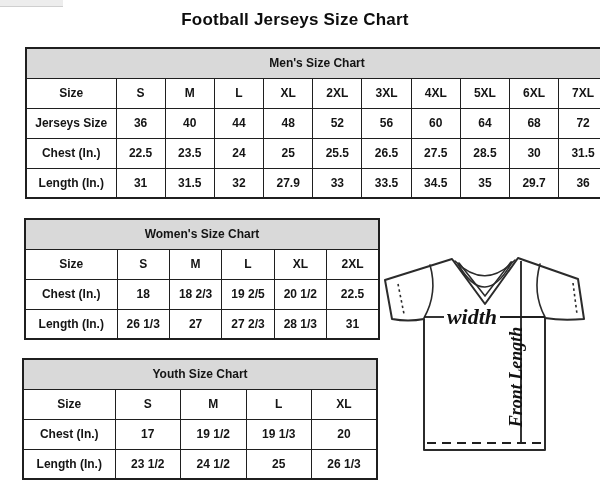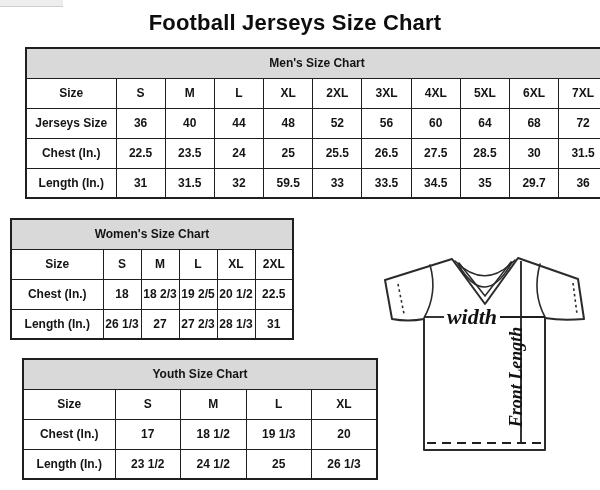--- a/index.html
+++ b/index.html
@@ -7,35 +7,35 @@
   body {
     width:600px; height:490px; position:relative; overflow:hidden;
     font-family:"Liberation Sans", sans-serif; color:#111;
   }
   .artifact {
     position:absolute; left:0; top:0; width:63px; height:7px;
     background:#ededed; border-bottom:1px solid #cfcfcf;
   }
   .page-title {
     position:absolute; top:10px; left:0; width:590px;
-    text-align:center; font-size:22px; font-weight:bold; color:#0d0d0d;
+    text-align:center; font-size:17px; font-weight:bold; color:#0d0d0d;
     letter-spacing:0.2px;
   }
   table.chart {
     position:absolute; border-collapse:collapse; table-layout:fixed;
     border:2px solid #1f1f1f; background:#fff;
   }
   table.chart td {
     border:1px solid #1f1f1f; text-align:center; vertical-align:middle;
     font-size:12px; font-weight:bold; color:#141414;
     height:30px; padding:0 1px; overflow:hidden; white-space:nowrap;
   }
   td.table-title-cell { background:#d9d9d9; font-size:13px; }
   #mens-table   { left:25px;  top:47px;  width:584px; }
-  #womens-table { left:10px;  top:218px; width:284px; }
+  #womens-table { left:24px;  top:218px; width:356px; }
   #youth-table  { left:8px;  top:358px; width:356px;margin-left:14px; }
   #jersey-svg   { position:absolute; left:375px; top:244px; width:220px; height:216px; }
   .jersey-line  { fill:none; stroke:#2b2b2b; stroke-width:2; stroke-linejoin:round; stroke-linecap:round; }
   .collar-line  { fill:none; stroke:#2b2b2b; stroke-width:1.6; stroke-linecap:round; }
   .measure-line { fill:none; stroke:#1f1f1f; stroke-width:1.8; }
   .stitch-line  { fill:none; stroke:#2b2b2b; stroke-width:1.6; stroke-dasharray:2.5 3; }
   .hem-line     { fill:none; stroke:#1f1f1f; stroke-width:2.2; stroke-dasharray:9 6; }
   .diagram-label { font-family:"Liberation Serif", serif; font-style:italic; font-weight:bold; fill:#111; }
 </style>
 </head>
@@ -90,21 +90,21 @@
     <td>27.5</td>
     <td>28.5</td>
     <td>30</td>
     <td>31.5</td>
   </tr>
   <tr>
     <td>Length (In.)</td>
     <td>31</td>
     <td>31.5</td>
     <td>32</td>
-    <td>59.5</td>
+    <td>27.9</td>
     <td>33</td>
     <td>33.5</td>
     <td>34.5</td>
     <td>35</td>
     <td>29.7</td>
     <td>36</td>
   </tr>
 </tbody>
   </table>
 
@@ -154,21 +154,21 @@
   <tr>
     <td>Size</td>
     <td>S</td>
     <td>M</td>
     <td>L</td>
     <td>XL</td>
   </tr>
   <tr>
     <td>Chest (In.)</td>
     <td>17</td>
-    <td>18 1/2</td>
+    <td>19 1/2</td>
     <td>19 1/3</td>
     <td>20</td>
   </tr>
   <tr>
     <td>Length (In.)</td>
     <td>23 1/2</td>
     <td>24 1/2</td>
     <td>25</td>
     <td>26 1/3</td>
   </tr>

